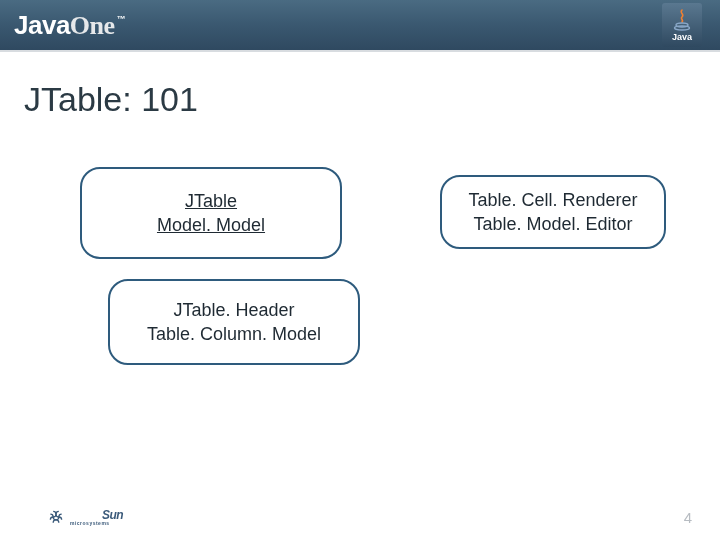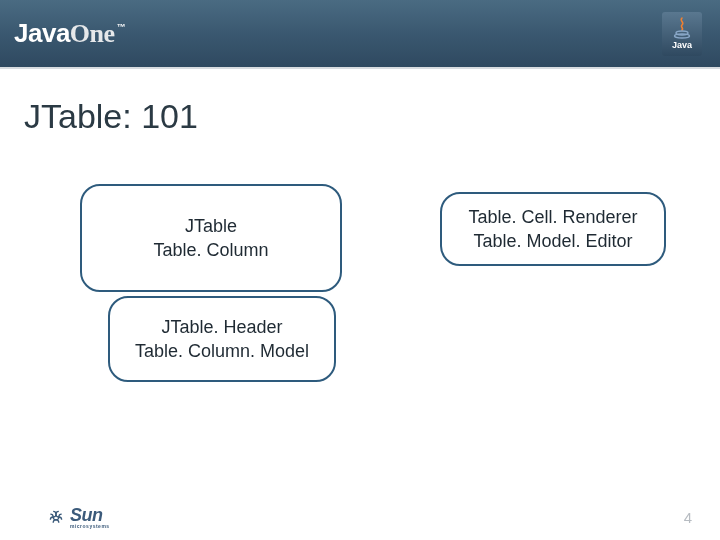--- a/index.html
+++ b/index.html
@@ -6,21 +6,21 @@
   body {
     width: 720px;
     height: 540px;
     font-family: Arial, Helvetica, sans-serif;
     background: #ffffff;
     position: relative;
     overflow: hidden;
   }
   .header-bar {
     width: 100%;
-    height: 69px;
+    height: 52px;
     background: linear-gradient(to bottom, #4a6b82 0%, #3a5870 50%, #2f4960 100%);
     display: flex;
     align-items: center;
     justify-content: space-between;
     padding: 0 18px 0 14px;
     border-bottom: 2px solid #d8dce0;
   }
   .javaone-logo {
     display: flex;
     align-items: baseline;
@@ -75,23 +75,23 @@
     text-align: center;
     display: flex;
     flex-direction: column;
     justify-content: center;
     align-items: center;
     color: #1f2a33;
     font-size: 18px;
     line-height: 1.35;
     padding: 10px 20px;
   }
-  .box1 { left: 80px;  top: 48px;  width: 262px; height: 108px; }
+  .box1 { left: 80px;  top: 48px;  width: 262px; height: 92px; text-decoration: underline; }
   .box2 { left: 440px; top: 56px;  width: 226px; height: 74px; text-align: center; }
-  .box3 { left: 108px; top: 160px; width: 228px; height: 86px; }
+  .box3 { left: 108px; top: 160px; width: 252px; height: 86px; }
   .footer {
     position: absolute;
     left: 0;
     bottom: 0;
     width: 100%;
     height: 46px;
     display: flex;
     align-items: center;
     justify-content: space-between;
     padding: 0 28px 0 46px;
@@ -99,21 +99,21 @@
   .sun-logo {
     display: flex;
     align-items: center;
     gap: 4px;
     color: #3b5a7a;
     font-size: 11px;
     font-weight: bold;
   }
   .sun-logo svg { flex-shrink: 0; }
   .sun-text-wrap { display:flex; flex-direction:column; line-height:1; }
-  .sun-text-top { font-size: 18px; font-style: italic; letter-spacing: -0.5px; }
+  .sun-text-top { font-size: 12px; font-style: italic; letter-spacing: -0.5px; margin-left: 32px; }
   .sun-text-bot { font-size: 5px; letter-spacing: 0.5px; }
   .page-num {
     color: #b7bcc2;
     font-size: 15px;
   }
 </style>
 </head>
 <body>
 
 <div class="header-bar">
@@ -130,21 +130,21 @@
     </svg>
     <span>Java</span>
   </div>
 </div>
 
 <h1 class="slide-title">JTable: 101</h1>
 
 <div class="content">
   <div class="box box1">
     <div>JTable</div>
-    <div>Table. Column</div>
+    <div>Model. Model</div>
   </div>
   <div class="box box2">
     <div>Table. Cell. Renderer</div>
     <div>Table. Model. Editor</div>
   </div>
   <div class="box box3">
     <div>JTable. Header</div>
     <div>Table. Column. Model</div>
   </div>
 </div>

